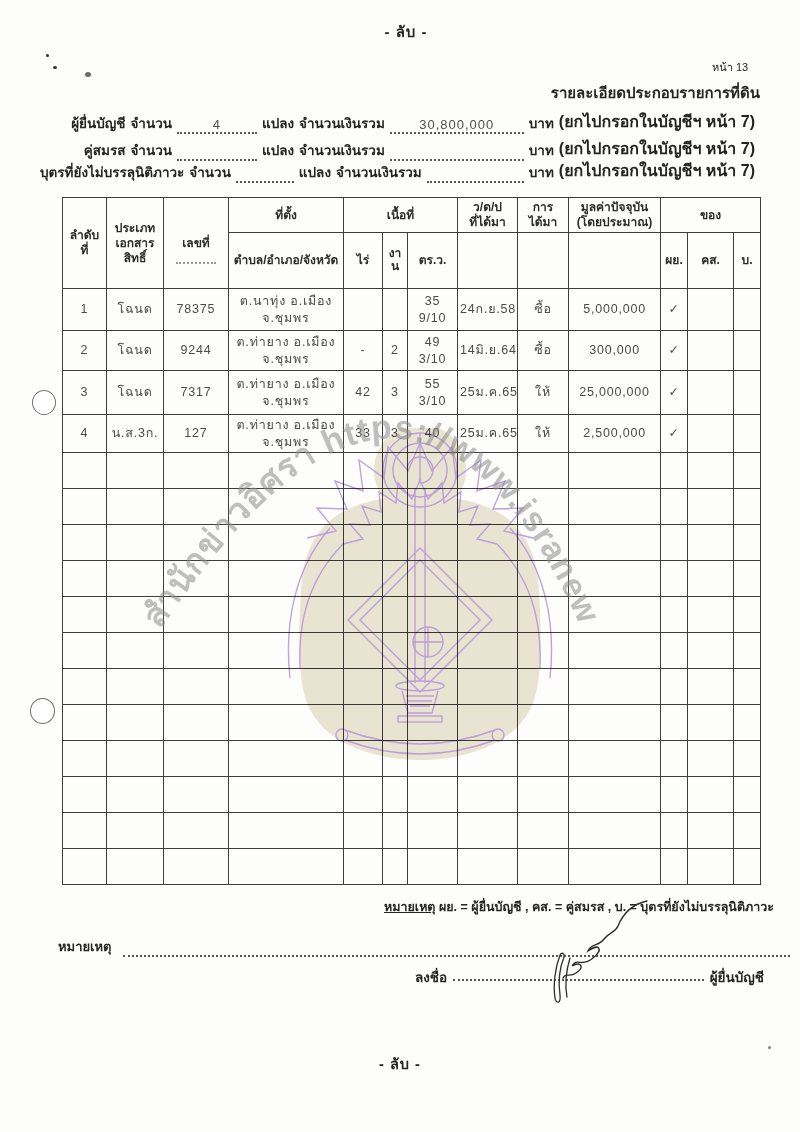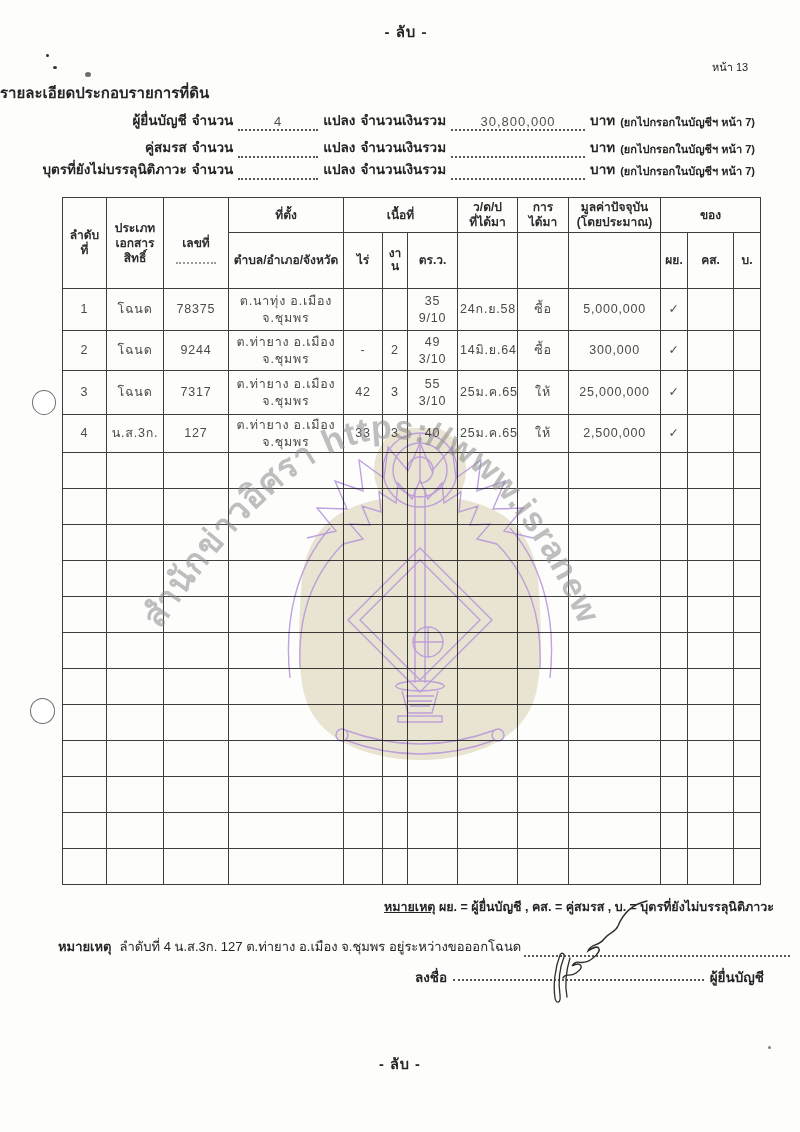--- a/index.html
+++ b/index.html
@@ -5,30 +5,30 @@
   * { margin:0; padding:0; box-sizing:border-box; }
   body { background:#888; font-family:"Liberation Sans", sans-serif; }
   .page {
     position:relative; width:800px; height:1132px; margin:0 auto;
     background:#fdfdfc; color:#242424; overflow:hidden;
   }
   
   .secret-top { position:absolute; top:20px; left:50%; transform:translateX(-50%); margin-left:6px;
     font-weight:bold; font-size:15px; letter-spacing:1px; }
   .page-no { position:absolute; top:58px; left:712px; font-size:11px; }
-  .doc-title { position:absolute; top:81px; left:0; width:760px; text-align:left;
+  .doc-title { position:absolute; top:81px; left:0; width:760px; text-align:right;
     font-weight:bold; font-size:15px; }
   
   .sum-line { position:absolute; left:40px; right:45px; display:flex; justify-content:flex-end;
     align-items:flex-end; gap:5px; font-size:13.5px; font-weight:bold; white-space:nowrap; }
   .sum-1 { top:109px; } .sum-2 { top:136px; } .sum-3 { top:158px; }
   .dots { display:inline-block; border-bottom:2px dotted #575757; text-align:center;
     font-weight:normal; color:#4f4f4f; height:17px; line-height:15px; font-size:13px; letter-spacing:1px; }
   .dots.w-count { width:80px; } .dots.w-amount { width:134px; }
-  .carry-note { font-size:11px; }
+  .carry-note { font-size:16px; }
   
   table.land { position:absolute; left:62px; top:197px; border-collapse:collapse; table-layout:fixed;
     width:698px; background:transparent; }
   table.land th, table.land td { border:1.6px solid #3e3e3e; white-space:pre-line;
     text-align:center; vertical-align:middle; padding:1px 2px; overflow:hidden; }
   table.land th { font-size:12px; font-weight:bold; color:#2b2b2b; line-height:1.25; }
   table.land td { font-size:12.5px; color:#4a4a4a; letter-spacing:.8px; line-height:1.35; }
   tr.h-top { height:35px; } tr.h-sub { height:56px; }
   tr.r1 { height:42px; } tr.r2 { height:40px; } tr.r3 { height:44px; } tr.r4 { height:38px; }
   tr.empty-row { height:36px; }
@@ -410,21 +410,20 @@
         </tr>
       </tbody>
   </table>
 
   <div class="legend">
     <span class="u">หมายเหตุ</span><span> ผย. = ผู้ยื่นบัญชี , คส. = คู่สมรส , บ. = บุตรที่ยังไม่บรรลุนิติภาวะ</span>
   </div>
 
   <div class="footnote">
     <span class="lbl">หมายเหตุ</span>
-    <span>ลำดับที่ 4  น.ส.3ก. 127  ต.ท่ายาง อ.เมือง จ.ชุมพร  อยู่ระหว่างขอออกโฉนด</span>
     <span class="dotfill"></span>
   </div>
 
   <div class="sig-line">
     <span>ลงชื่อ</span>
     <span class="dotfill"></span>
     <span>ผู้ยื่นบัญชี</span>
   </div>
 
   <svg class="wm" style="left:525px; top:898px; z-index:7;" width="130" height="110" viewBox="0 0 130 110">

